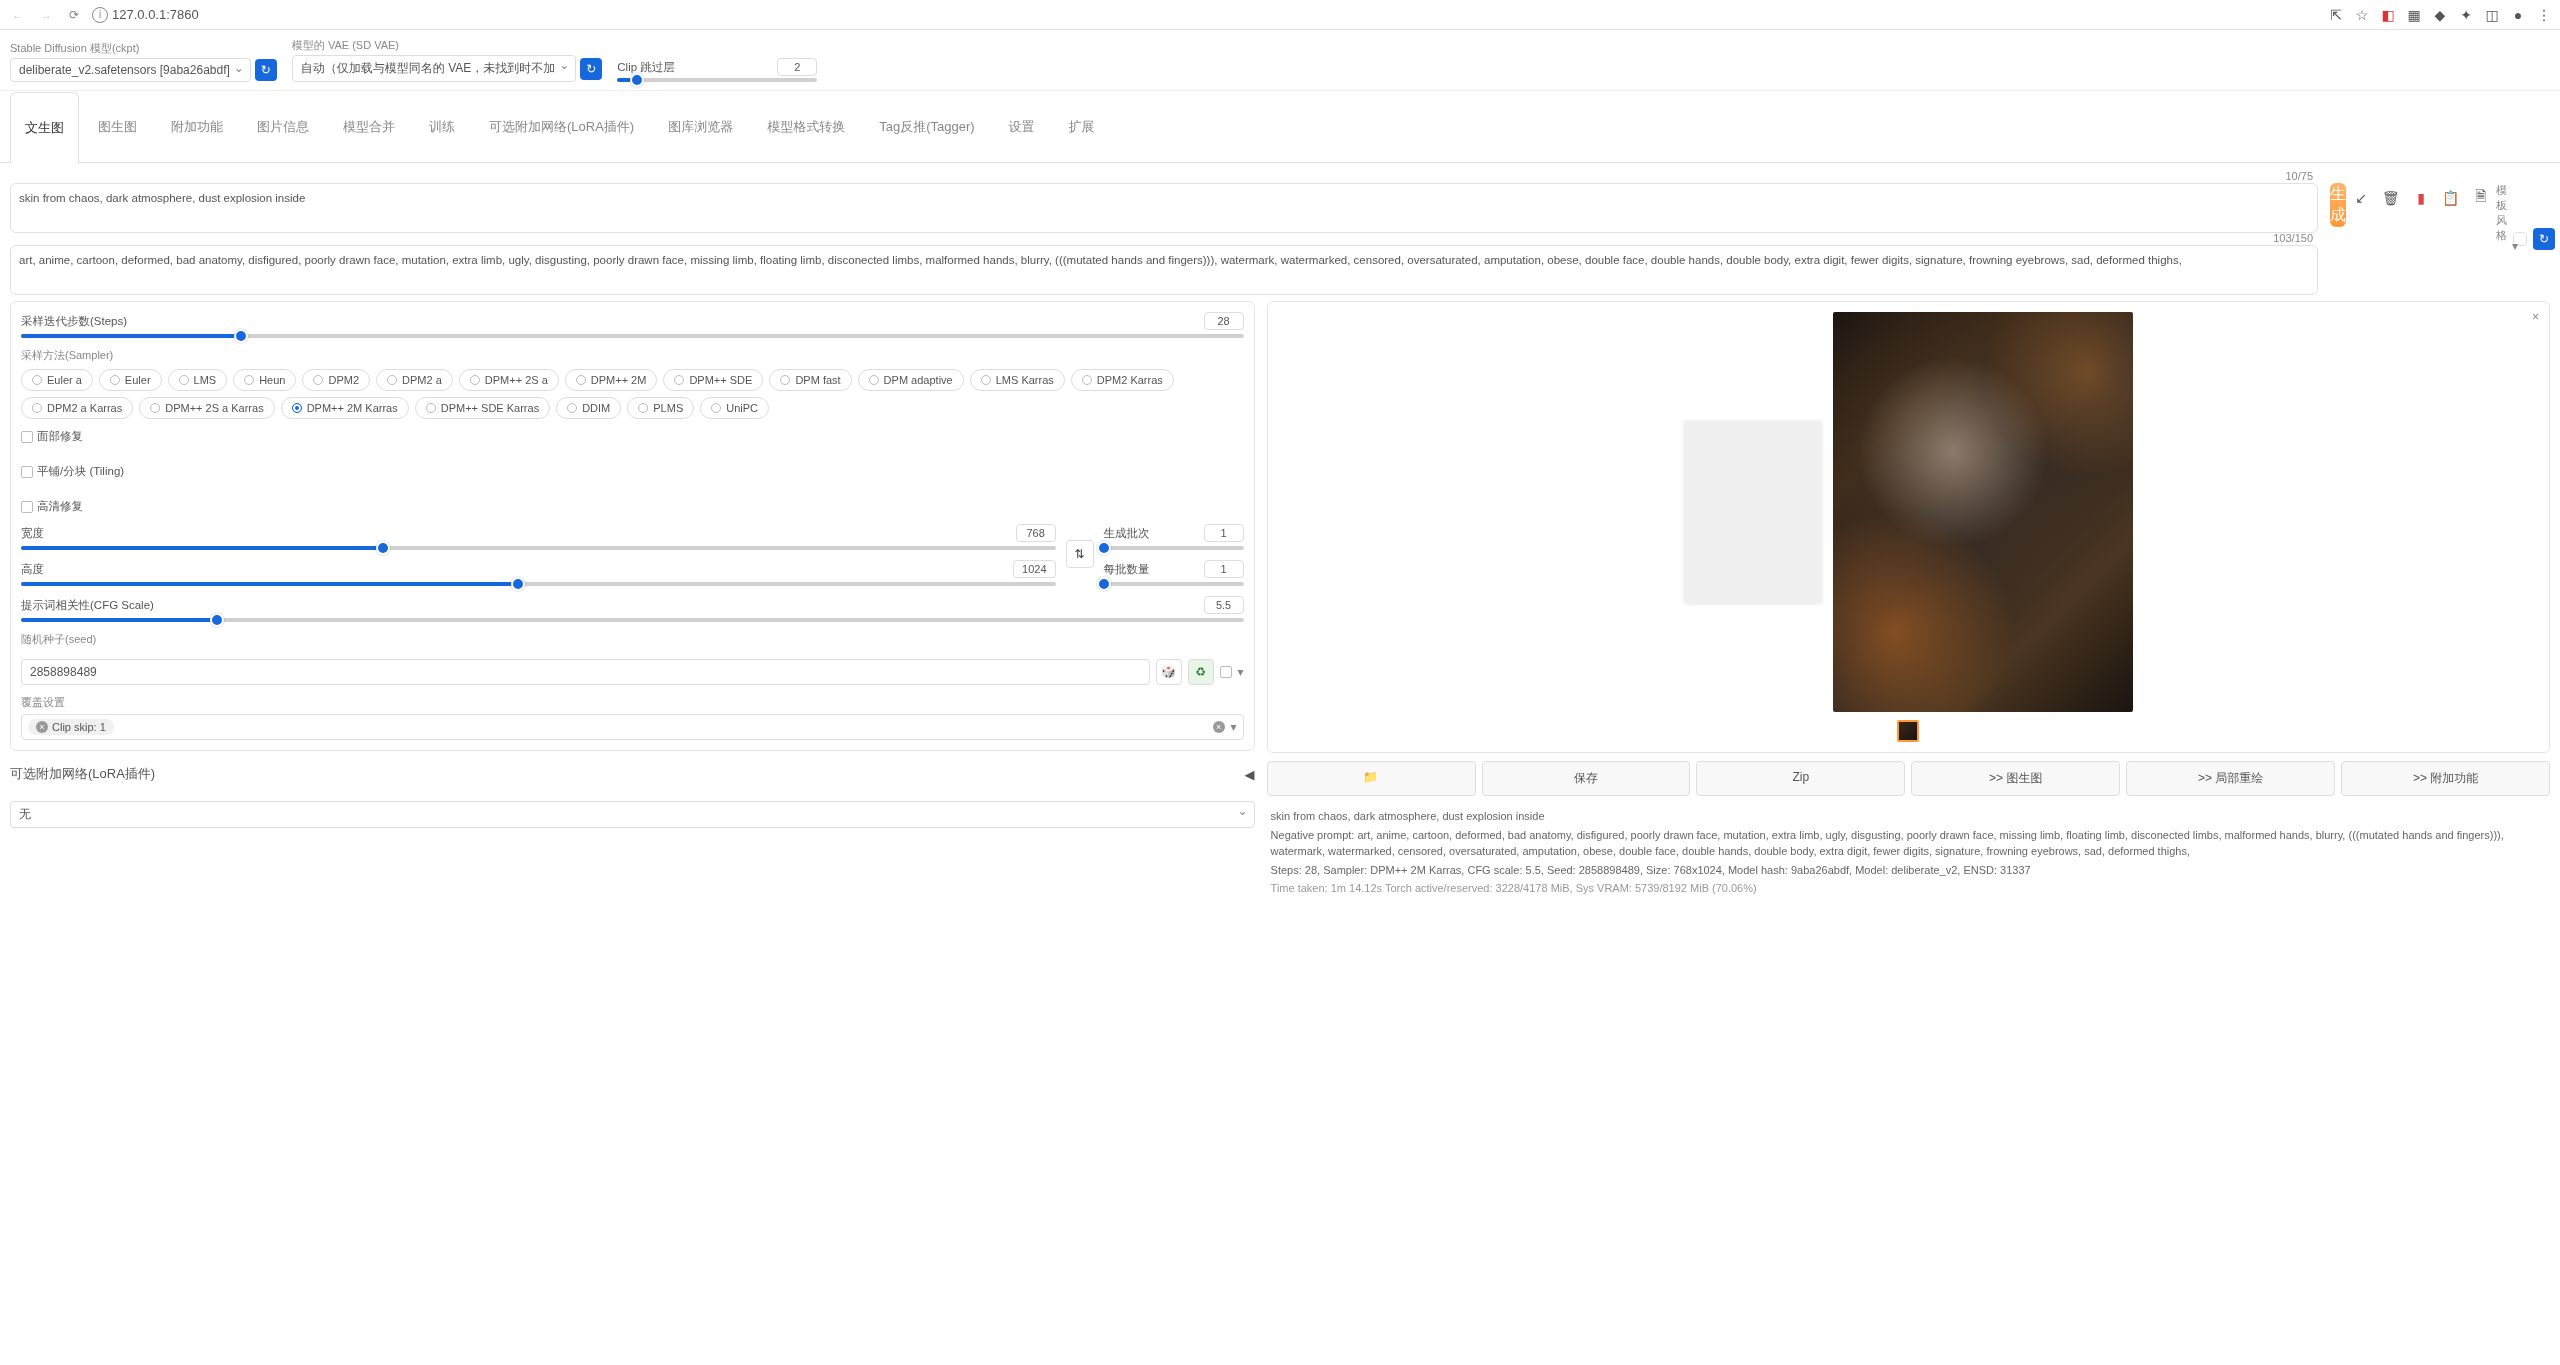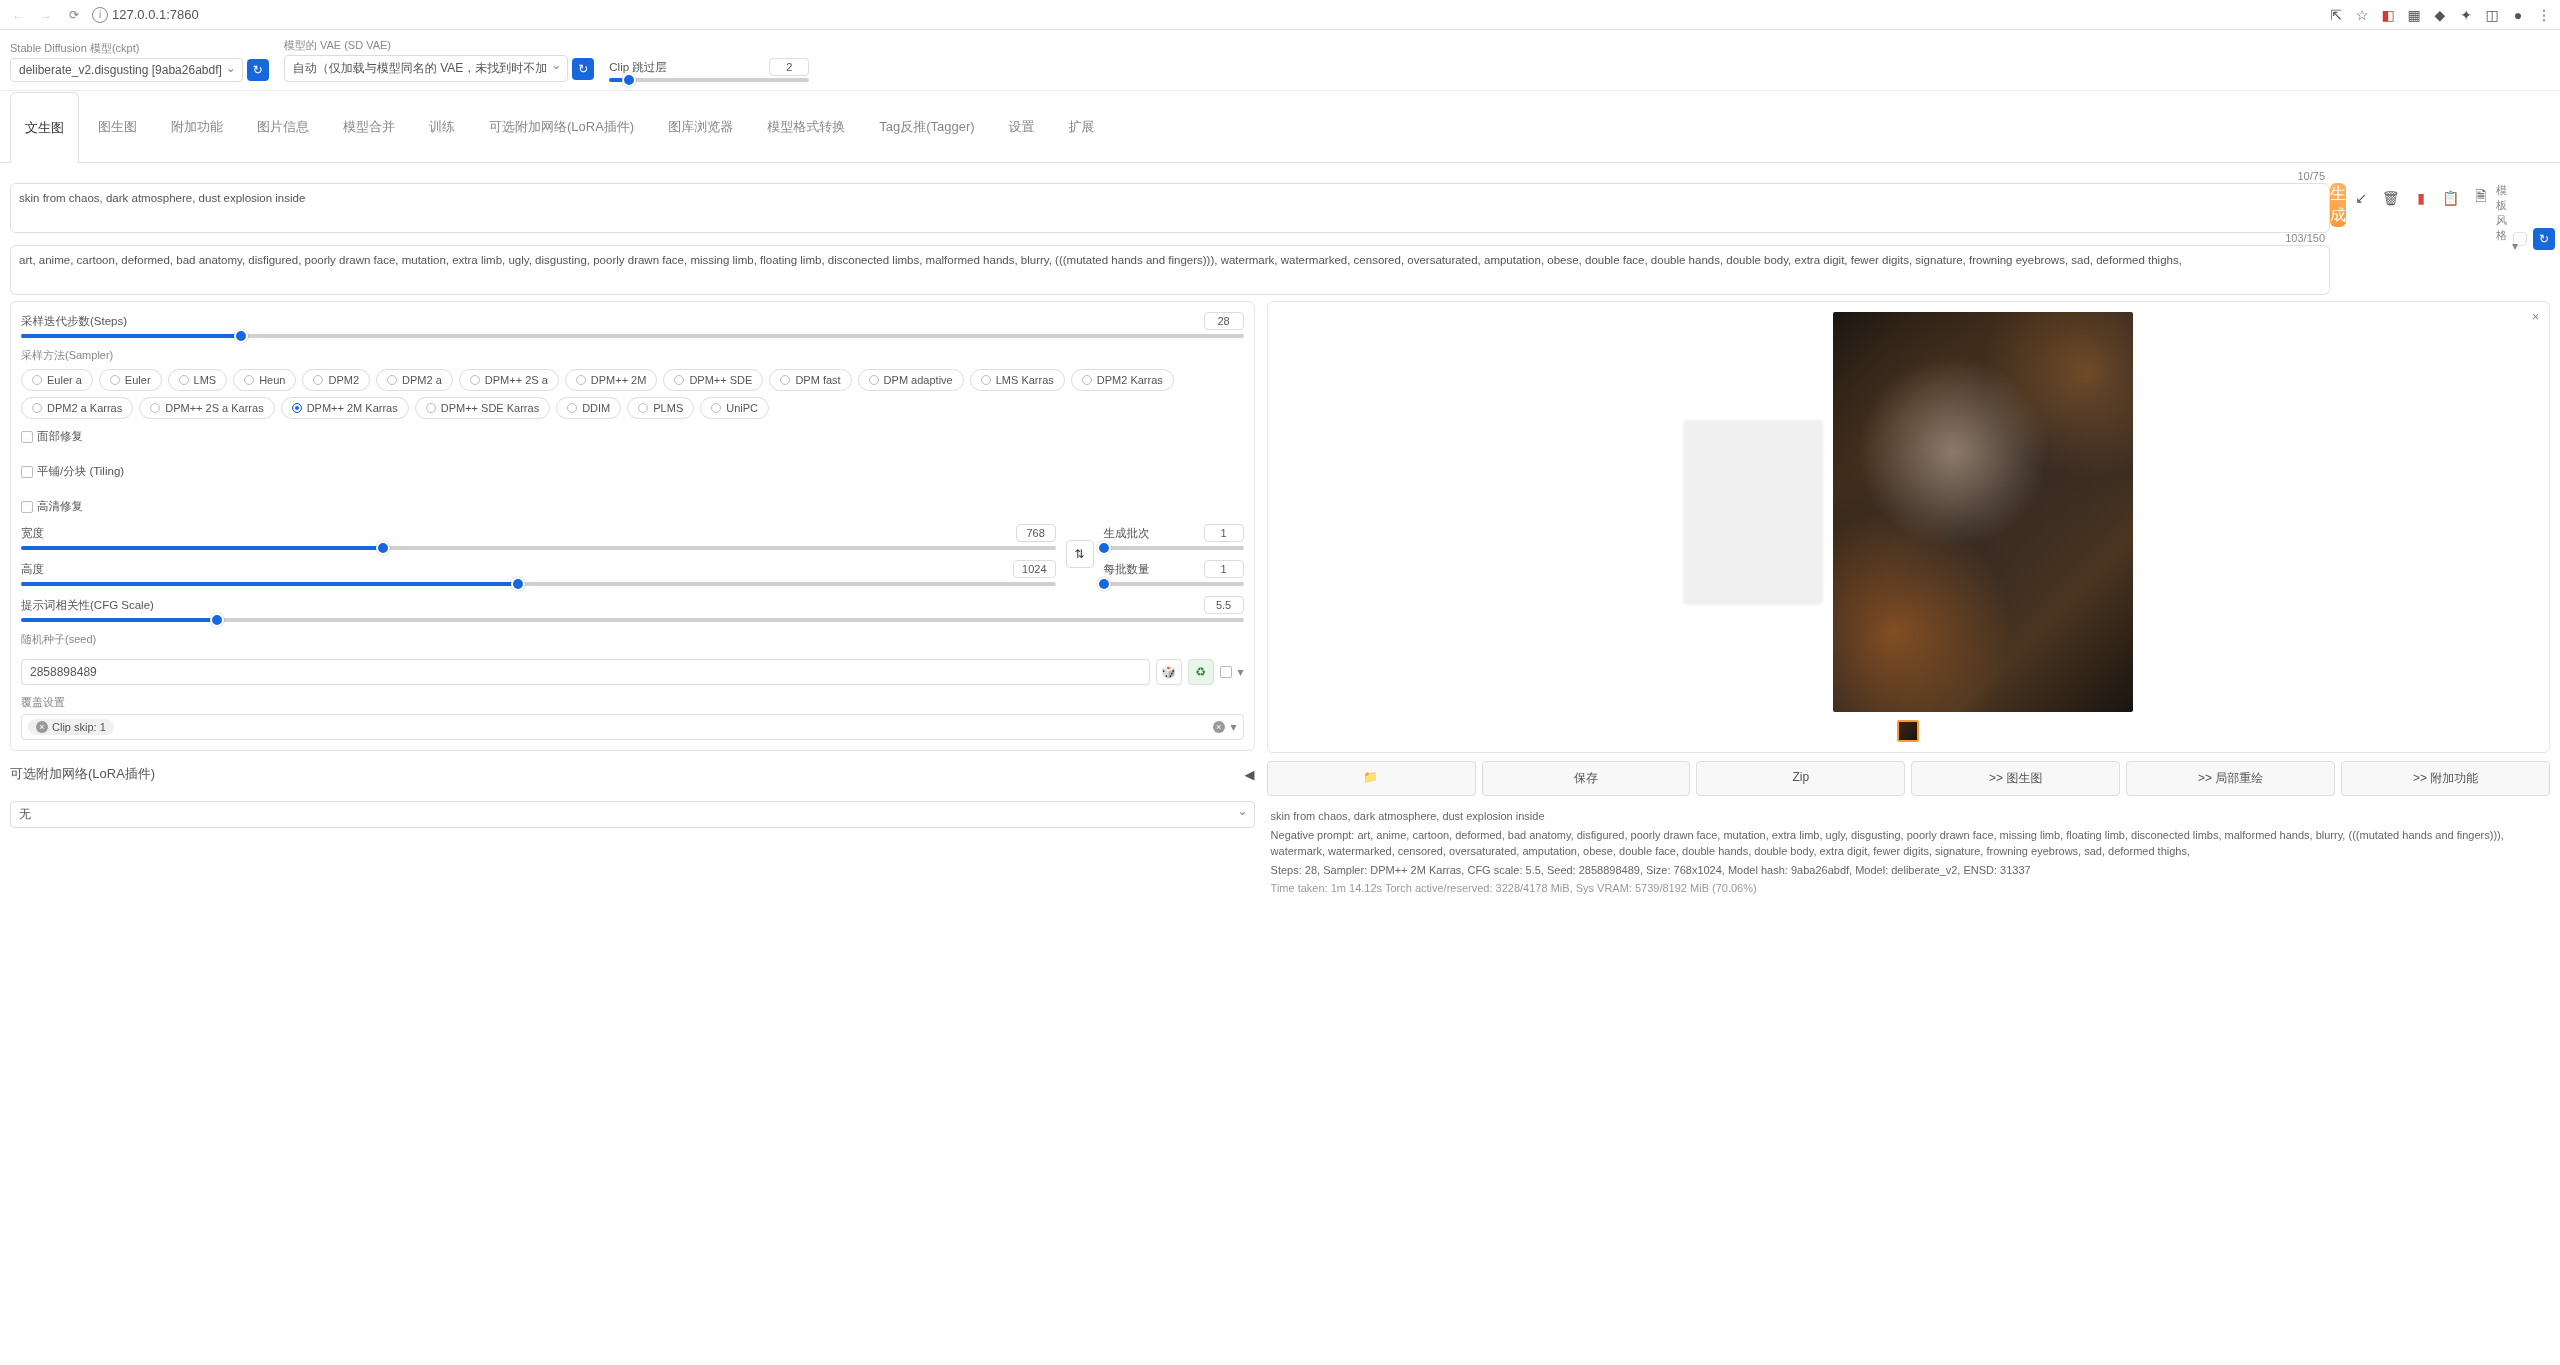--- a/index.html
+++ b/index.html
@@ -111,21 +111,21 @@
     <span class="bicon">◫</span>
     <span class="bicon">●</span>
     <span class="bicon">⋮</span>
   </div>
 </div>
 
 <div class="top-row">
   <div class="field-group">
     <span class="field-label">Stable Diffusion 模型(ckpt)</span>
     <div class="select-wrap">
-      <div class="select-box" style="min-width:190px">deliberate_v2.disgusting [9aba26abdf]</div>
+      <div class="select-box" style="min-width:190px">deliberate_v2.safetensors [9aba26abdf]</div>
       <div class="refresh-btn">↻</div>
     </div>
   </div>
   <div class="field-group">
     <span class="field-label">模型的 VAE (SD VAE)</span>
     <div class="select-wrap">
       <div class="select-box" style="min-width:200px">自动（仅加载与模型同名的 VAE，未找到时不加</div>
       <div class="refresh-btn">↻</div>
     </div>
   </div>
@@ -155,21 +155,21 @@
   <div class="tab">设置</div>
   <div class="tab">扩展</div>
 </div>
 
 <div class="main">
   <div class="left">
     
   </div>
 </div>
 
-<div style="display:flex; gap:0; padding:0 10px 6px 10px;">
+<div style="display:flex; gap:12px; padding:0 10px 6px 10px;">
   <div style="flex:1; display:flex; flex-direction:column; gap:12px;">
     <div class="prompt-box">
       <span class="counter">10/75</span>
       <div class="prompt-text">skin from chaos, dark atmosphere, dust explosion inside</div>
     </div>
     <div class="prompt-box">
       <span class="counter">103/150</span>
       <div class="prompt-text">art, anime, cartoon, deformed, bad anatomy, disfigured, poorly drawn face, mutation, extra limb, ugly, disgusting, poorly drawn face, missing limb, floating limb, disconected limbs, malformed hands, blurry, (((mutated hands and fingers))), watermark, watermarked, censored, oversaturated, amputation, obese, double face, double hands, double body, extra digit, fewer digits, signature, frowning eyebrows, sad, deformed thighs,</div>
     </div>
   </div>

